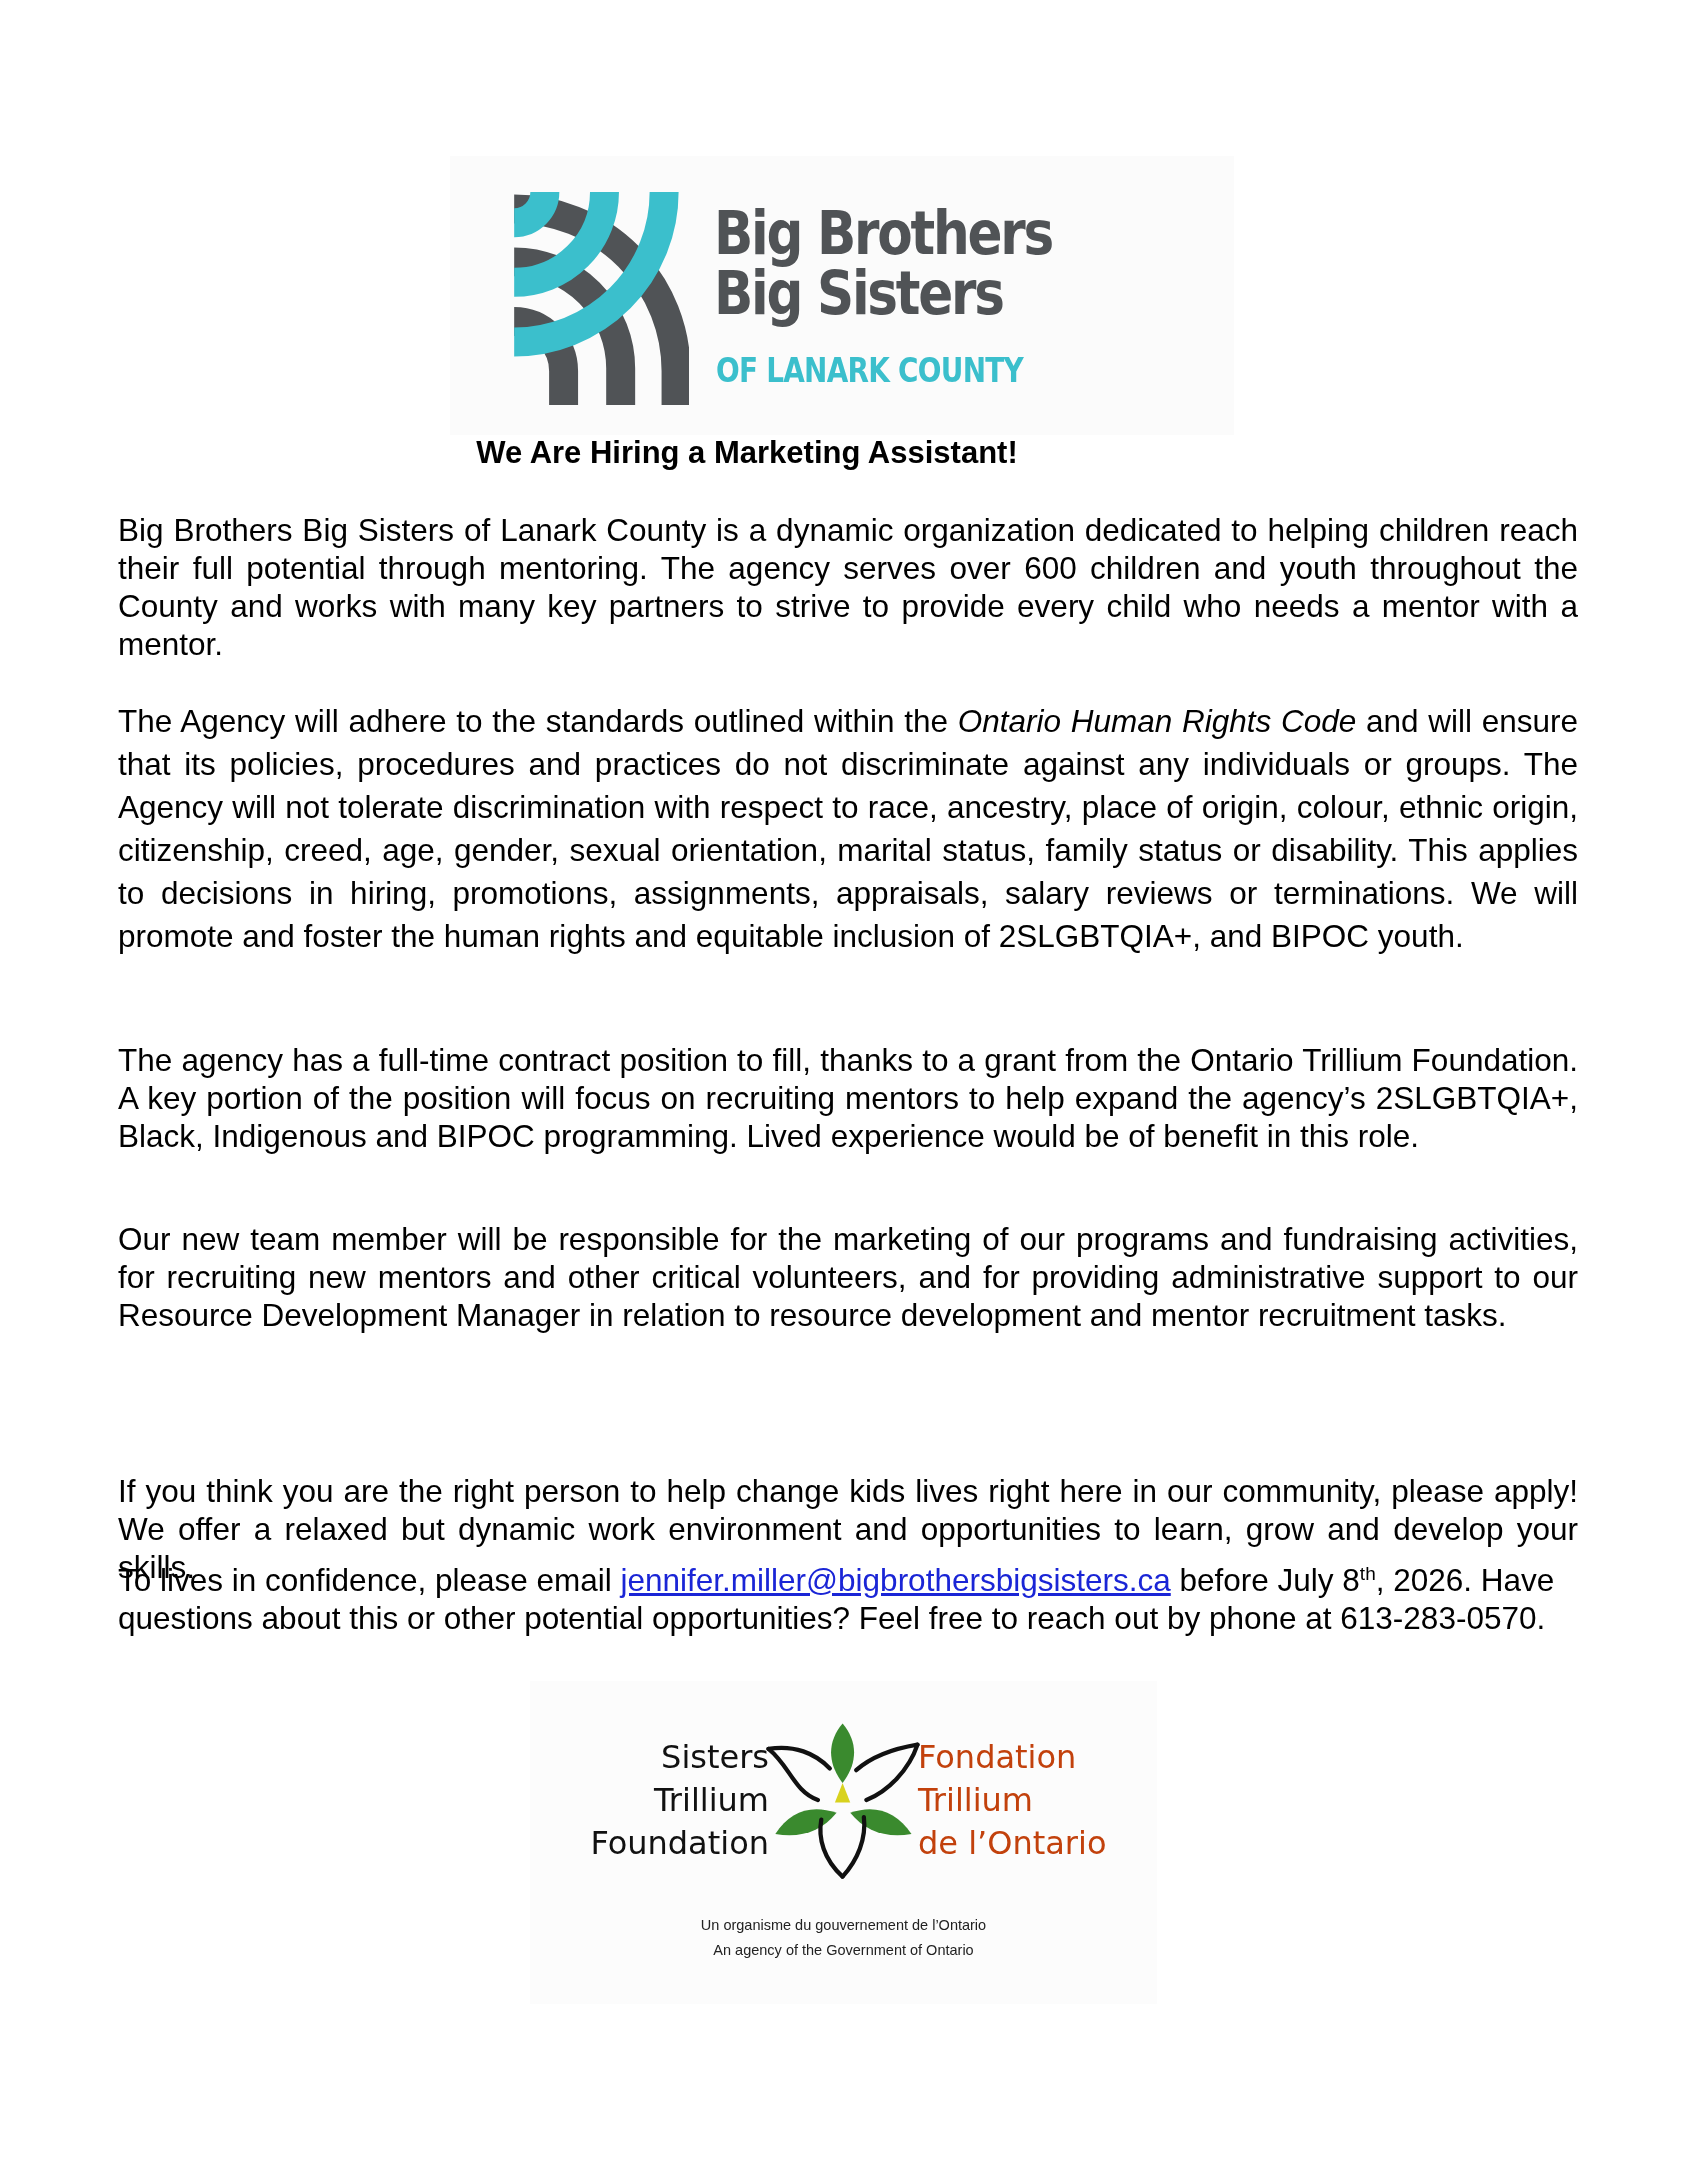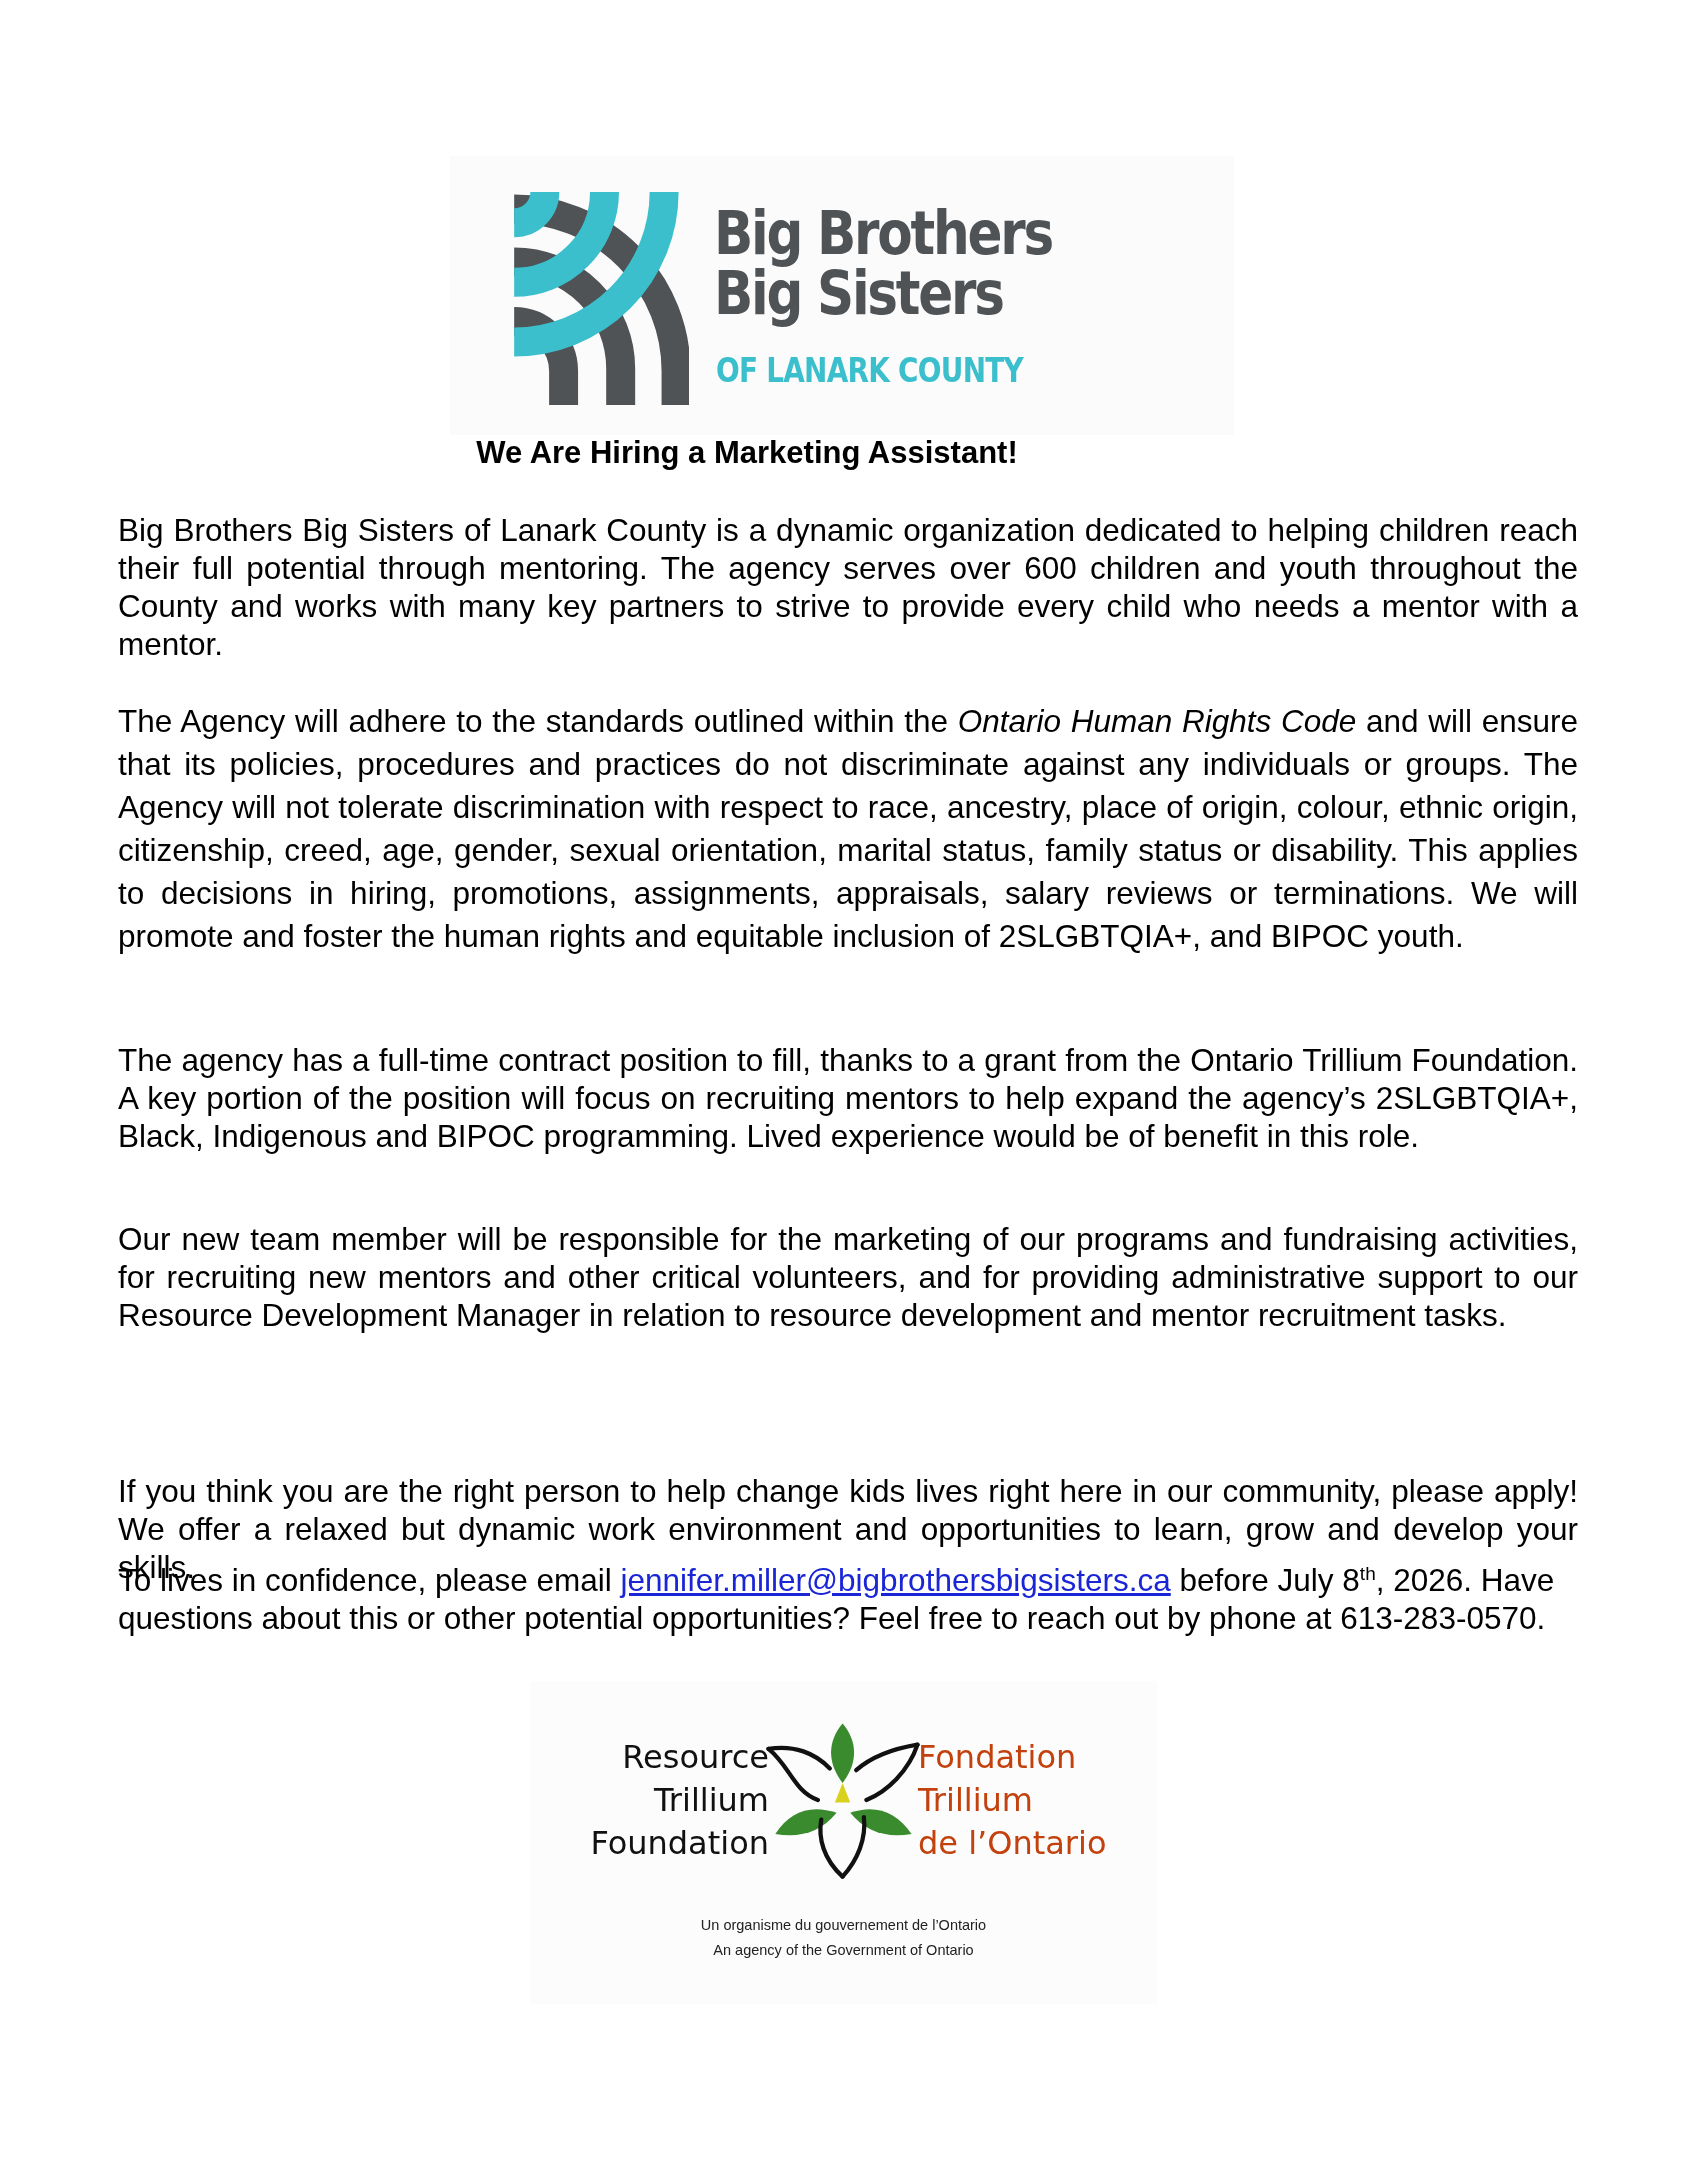--- a/index.html
+++ b/index.html
@@ -200,21 +200,21 @@
 <div class="body" id="p5">
   <p>If you think you are the right person to help change kids lives right here in our community, please apply! We offer a relaxed but dynamic work environment and opportunities to learn, grow and develop your skills.</p>
 </div>
 
 <div class="body" id="p6">
   <p><span>To lives in confidence, please email </span><a class="email-link" href="mailto:jennifer.miller@bigbrothersbigsisters.ca" style="color: rgb(26, 37, 214);">jennifer.miller@bigbrothersbigsisters.ca</a><span> before July 8</span><sup>th</sup><span>, 2026. Have questions about this or other potential opportunities? Feel free to reach out by phone at 613-283-0570.</span></p>
 </div>
 
 <div class="otf-logo">
   <div class="otf-left">
-    <div>Resource</div>
+    <div>Sisters</div>
     <div>Trillium</div>
     <div>Foundation</div>
   </div>
   <svg class="otf-flower" viewBox="0 0 195 190">
 
     <g fill="#3a8a2e">
       <path d="M97 5 C 80 25, 78 50, 97 75 C 116 50, 114 25, 97 5 Z"></path>
       <path d="M18 135 C 35 108, 60 100, 90 110 C 72 132, 48 140, 18 135 Z"></path>
       <path d="M178 135 C 160 108, 135 100, 106 110 C 124 132, 148 140, 178 135 Z"></path>
     </g>

